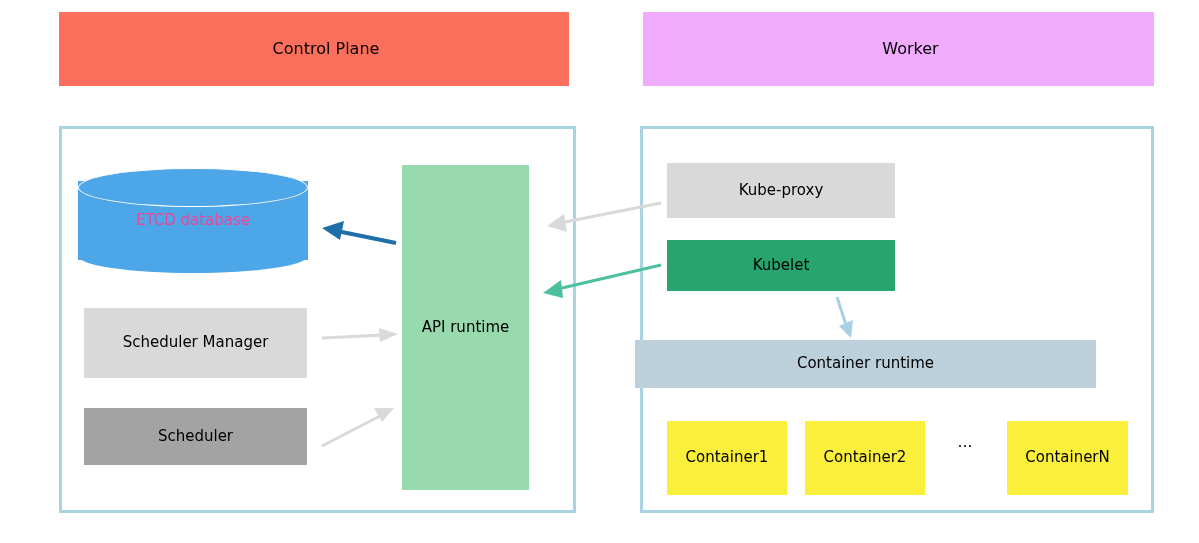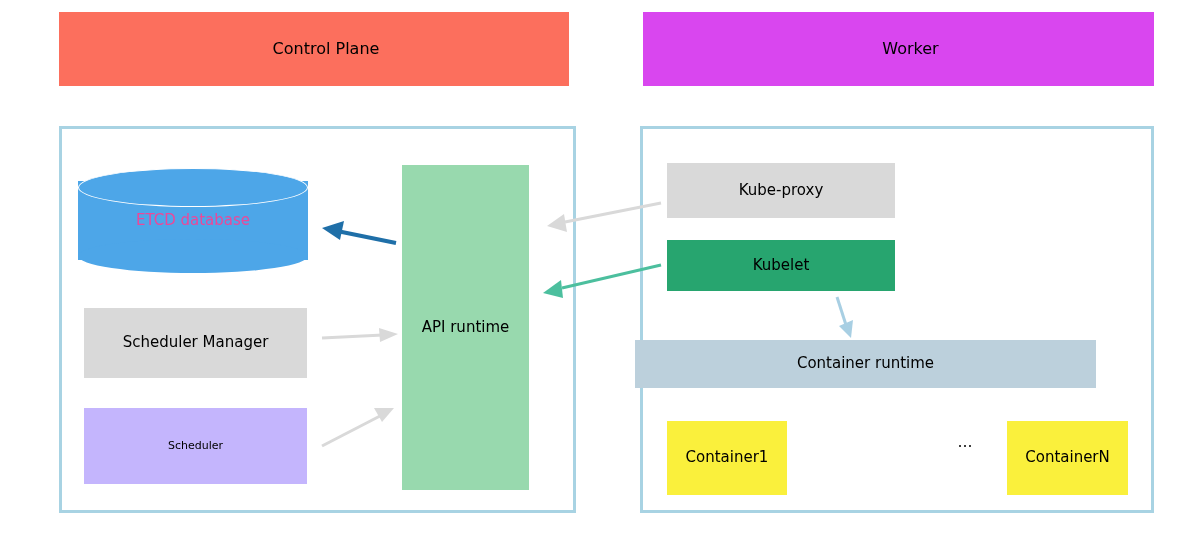--- a/index.html
+++ b/index.html
@@ -37,21 +37,21 @@
     padding-left: 24px;
   }
   #banner-control {
     left: 59px; top: 12px;
     width: 510px; height: 74px;
     background: #fc6f5d;
   }
   #banner-worker {
     left: 643px; top: 12px;
     width: 511px; height: 74px;
-    background: #d946ef;
+    background: #f0abfc;
   }
   
   .group-box {
     position: absolute;
     box-sizing: border-box;
     border: 3px solid #a8d3e3;
     background: #ffffff;
   }
   #group-control {
     left: 59px; top: 126px;
@@ -106,23 +106,23 @@
     font-size: 15px;
   }
   #controller-manager {
     left: 84px; top: 308px;
     width: 223px; height: 70px;
     background: #d9d9d9;
     font-size: 15px;
   }
   #scheduler {
     left: 84px; top: 408px;
-    width: 223px; height: 76px;
-    background: #c4b5fd;
-    font-size: 11px;
+    width: 223px; height: 57px;
+    background: #a3a3a3;
+    font-size: 15px;
   }
   
   #kube-proxy {
     left: 667px; top: 163px;
     width: 228px; height: 55px;
     background: #d9d9d9;
     font-size: 15px;
   }
   #kubelet {
     left: 667px; top: 240px;
@@ -186,20 +186,21 @@
   <div class="node" id="scheduler">Scheduler</div>
 
   <div class="node" id="kube-proxy">Kube-proxy</div>
 
   <div class="node" id="kubelet">Kubelet</div>
 
   <div class="node" id="container-runtime">Container runtime</div>
 
   <div class="node container-box" id="container-1">Container1</div>
 
+  <div class="node container-box" id="container-2">Container2</div>
 
   <div class="node" id="container-ellipsis">…</div>
 
   <div class="node container-box" id="container-n">ContainerN</div>
 
   <svg id="arrow-layer" viewBox="0 0 1199 543" width="1199" height="543">
 
     <g>
       <path d="M 396 243 L 337 231" stroke="#1f6fa8" stroke-width="4" fill="none"></path>
       <path d="M 322 228 L 344 221 L 340 240 Z" fill="#1f6fa8"></path>

